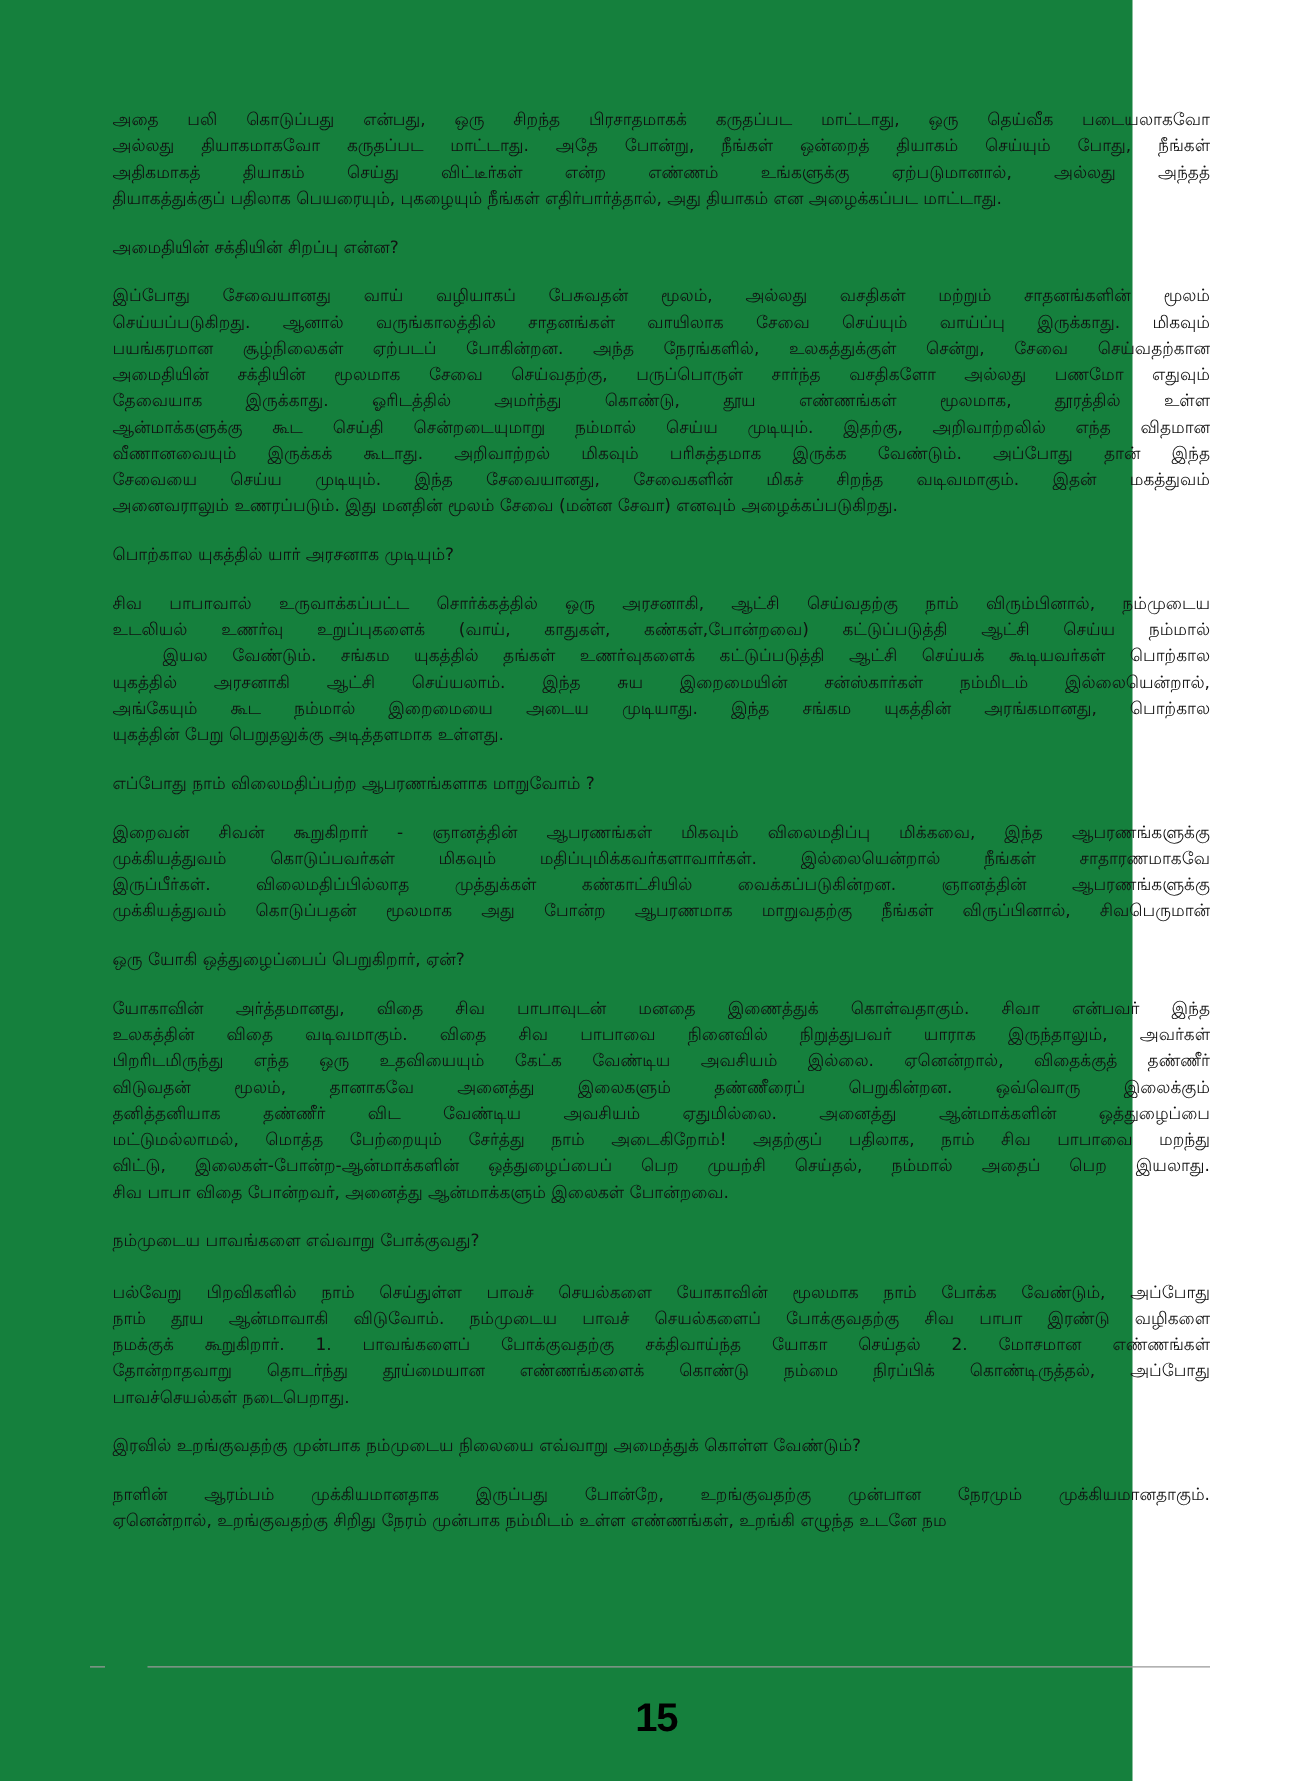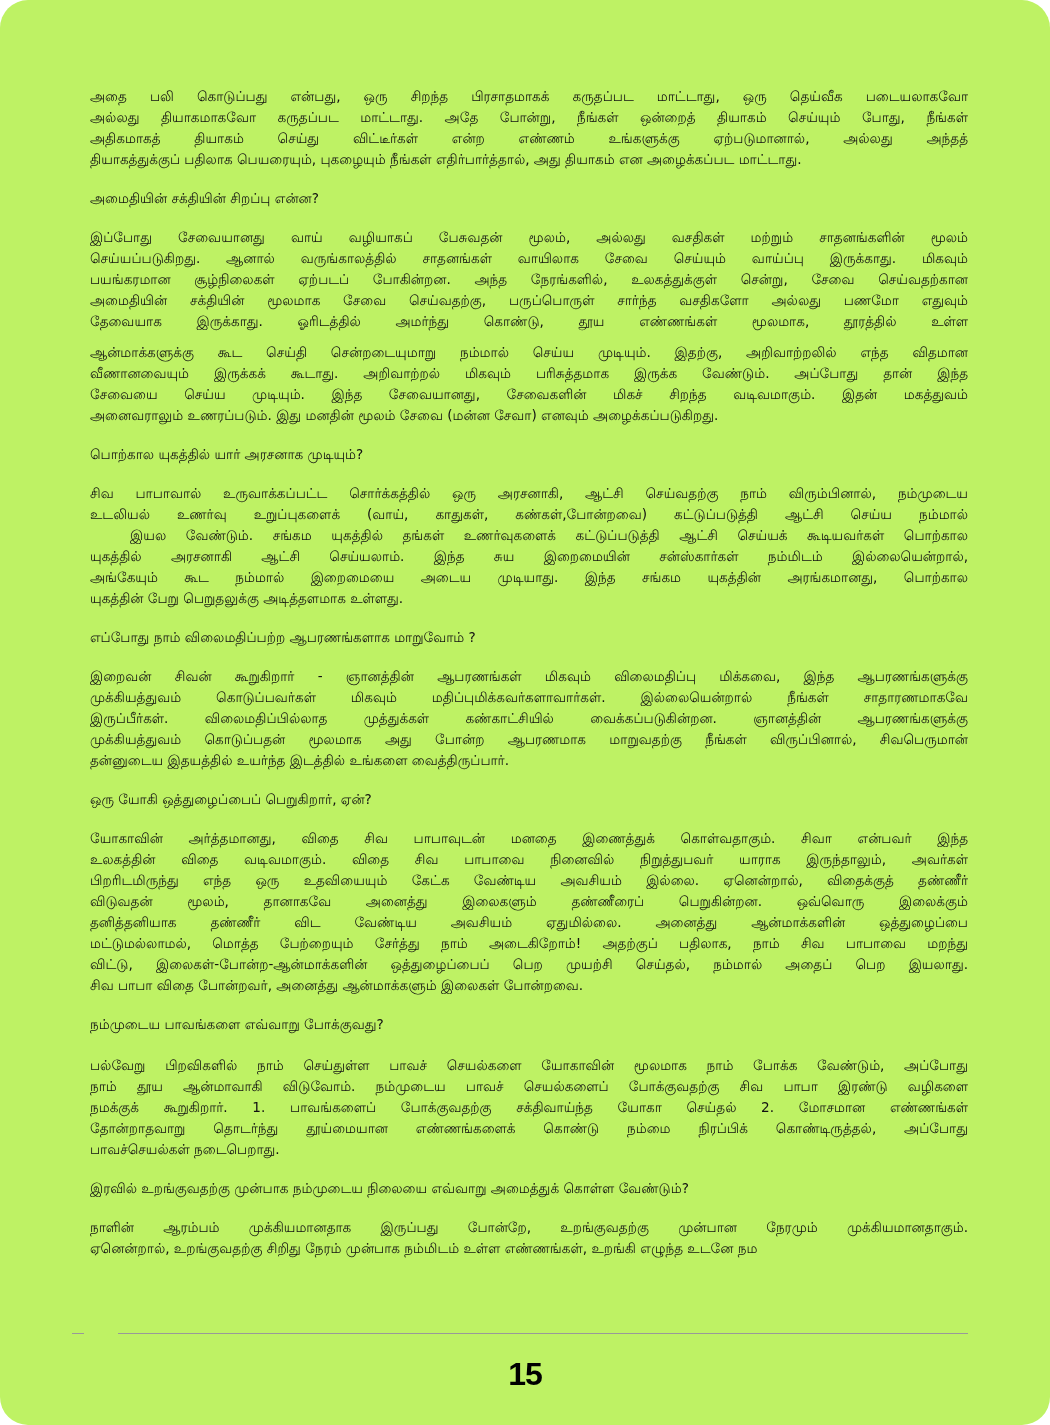--- a/index.html
+++ b/index.html
@@ -1,17 +1,17 @@
 <!DOCTYPE html>
 <html><head>
 <meta charset="utf-8">
 <style>
   html, body { margin: 0; padding: 0; background: #ffffff; }
   body { width: 1050px; height: 1425px; position: relative; overflow: hidden; }
-  .page { position: absolute; left: 0; top: 0; width: 1050px; height: 1425px; background: #bef264; border-radius: 28px; }
+  .page { position: absolute; left: 0; top: 0; width: 906px; height: 1425px; background: #15803d; }
   .content {
     position: absolute; left: 90px; top: 86px; width: 878px;
     font-family: "DejaVu Sans", sans-serif; font-size: 13.6px; line-height: 21px; color: #111;
   }
   .para { margin: 0 0 18px 0; text-align: justify; text-align-last: left; }
   .para .line { display: block; text-align: justify; text-align-last: justify; white-space: nowrap; overflow: hidden; }
   .para .line.last { text-align-last: left; }
   .heading { margin: 0 0 18px 0; font-size: 13.6px; }
   .footer-dash { position: absolute; left: 72px; top: 1333px; width: 12px; height: 1px; background: #999; }
   .footer-rule { position: absolute; left: 118px; top: 1333px; width: 850px; height: 1px; background: #999; }
@@ -31,41 +31,40 @@
         <span class="line" style="display: block; overflow: hidden;">அதிகமாகத் தியாகம் செய்து விட்டீர்கள் என்ற எண்ணம் உங்களுக்கு ஏற்படுமானால், அல்லது அந்தத்</span>
         <span class="line last" style="display: block; overflow: hidden;">தியாகத்துக்குப் பதிலாக பெயரையும், புகழையும் நீங்கள் எதிர்பார்த்தால், அது தியாகம் என அழைக்கப்பட மாட்டாது.</span>
       </div>
       <div class="heading">அமைதியின் சக்தியின் சிறப்பு என்ன?</div>
       <div class="para">
         <span class="line" style="display: block; overflow: hidden;">இப்போது சேவையானது வாய் வழியாகப் பேசுவதன் மூலம், அல்லது வசதிகள் மற்றும் சாதனங்களின் மூலம்</span>
         <span class="line" style="display: block; overflow: hidden;">செய்யப்படுகிறது. ஆனால் வருங்காலத்தில் சாதனங்கள் வாயிலாக சேவை செய்யும் வாய்ப்பு இருக்காது. மிகவும்</span>
         <span class="line" style="display: block; overflow: hidden;">பயங்கரமான சூழ்நிலைகள் ஏற்படப் போகின்றன. அந்த நேரங்களில், உலகத்துக்குள் சென்று, சேவை செய்வதற்கான</span>
         <span class="line" style="display: block; overflow: hidden;">அமைதியின் சக்தியின் மூலமாக சேவை செய்வதற்கு, பருப்பொருள் சார்ந்த வசதிகளோ அல்லது பணமோ எதுவும்</span>
         <span class="line" style="display: block; overflow: hidden;">தேவையாக இருக்காது. ஓரிடத்தில் அமர்ந்து கொண்டு, தூய எண்ணங்கள் மூலமாக, தூரத்தில் உள்ள</span>
-        <span class="line" style="display: block; overflow: hidden; margin-top: 10px;">ஆன்மாக்களுக்கு கூட செய்தி சென்றடையுமாறு நம்மால் செய்ய முடியும். இதற்கு, அறிவாற்றலில் எந்த விதமான</span>
+        <span class="line" style="display: block; overflow: hidden;">ஆன்மாக்களுக்கு கூட செய்தி சென்றடையுமாறு நம்மால் செய்ய முடியும். இதற்கு, அறிவாற்றலில் எந்த விதமான</span>
         <span class="line" style="display: block; overflow: hidden;">வீணானவையும் இருக்கக் கூடாது. அறிவாற்றல் மிகவும் பரிசுத்தமாக இருக்க வேண்டும். அப்போது தான் இந்த</span>
         <span class="line" style="display: block; overflow: hidden;">சேவையை செய்ய முடியும். இந்த சேவையானது, சேவைகளின் மிகச் சிறந்த வடிவமாகும். இதன் மகத்துவம்</span>
         <span class="line last" style="display: block; overflow: hidden;">அனைவராலும் உணரப்படும். இது மனதின் மூலம் சேவை (மன்ன சேவா) எனவும் அழைக்கப்படுகிறது.</span>
       </div>
       <div class="heading">பொற்கால யுகத்தில் யார் அரசனாக முடியும்?</div>
       <div class="para">
         <span class="line" style="display: block; overflow: hidden;">சிவ பாபாவால் உருவாக்கப்பட்ட சொர்க்கத்தில் ஒரு அரசனாகி, ஆட்சி செய்வதற்கு நாம் விரும்பினால், நம்முடைய</span>
         <span class="line" style="display: block; overflow: hidden;">உடலியல் உணர்வு உறுப்புகளைக் (வாய், காதுகள், கண்கள்,போன்றவை) கட்டுப்படுத்தி ஆட்சி செய்ய நம்மால்</span>
         <span class="line" style="display: block; overflow: hidden; margin-left: 40px;">இயல வேண்டும். சங்கம யுகத்தில் தங்கள் உணர்வுகளைக் கட்டுப்படுத்தி ஆட்சி செய்யக் கூடியவர்கள் பொற்கால</span>
         <span class="line" style="display: block; overflow: hidden;">யுகத்தில் அரசனாகி ஆட்சி செய்யலாம். இந்த சுய இறைமையின் சன்ஸ்கார்கள் நம்மிடம் இல்லையென்றால்,</span>
         <span class="line" style="display: block; overflow: hidden;">அங்கேயும் கூட நம்மால் இறைமையை அடைய முடியாது. இந்த சங்கம யுகத்தின் அரங்கமானது, பொற்கால</span>
         <span class="line last" style="display: block; overflow: hidden;">யுகத்தின் பேறு பெறுதலுக்கு அடித்தளமாக உள்ளது.</span>
       </div>
       <div class="heading">எப்போது நாம் விலைமதிப்பற்ற ஆபரணங்களாக மாறுவோம் ?</div>
       <div class="para">
         <span class="line" style="display: block; overflow: hidden;">இறைவன் சிவன் கூறுகிறார் - ஞானத்தின் ஆபரணங்கள் மிகவும் விலைமதிப்பு மிக்கவை, இந்த ஆபரணங்களுக்கு</span>
         <span class="line" style="display: block; overflow: hidden;">முக்கியத்துவம் கொடுப்பவர்கள் மிகவும் மதிப்புமிக்கவர்களாவார்கள். இல்லையென்றால் நீங்கள் சாதாரணமாகவே</span>
         <span class="line" style="display: block; overflow: hidden;">இருப்பீர்கள். விலைமதிப்பில்லாத முத்துக்கள் கண்காட்சியில் வைக்கப்படுகின்றன. ஞானத்தின் ஆபரணங்களுக்கு</span>
         <span class="line" style="display: block; overflow: hidden;">முக்கியத்துவம் கொடுப்பதன் மூலமாக அது போன்ற ஆபரணமாக மாறுவதற்கு நீங்கள் விருப்பினால், சிவபெருமான்</span>
-        <span class="line last" style="display: block; overflow: hidden;">தன்னுடைய இதயத்தில் உயர்ந்த இடத்தில் உங்களை வைத்திருப்பார்.</span>
       </div>
       <div class="heading">ஒரு யோகி ஒத்துழைப்பைப் பெறுகிறார், ஏன்?</div>
       <div class="para">
         <span class="line" style="display: block; overflow: hidden;">யோகாவின் அர்த்தமானது, விதை சிவ பாபாவுடன் மனதை இணைத்துக் கொள்வதாகும். சிவா என்பவர் இந்த</span>
         <span class="line" style="display: block; overflow: hidden;">உலகத்தின் விதை வடிவமாகும். விதை சிவ பாபாவை நினைவில் நிறுத்துபவர் யாராக இருந்தாலும், அவர்கள்</span>
         <span class="line" style="display: block; overflow: hidden;">பிறரிடமிருந்து எந்த ஒரு உதவியையும் கேட்க வேண்டிய அவசியம் இல்லை. ஏனென்றால், விதைக்குத் தண்ணீர்</span>
         <span class="line" style="display: block; overflow: hidden;">விடுவதன் மூலம், தானாகவே அனைத்து இலைகளும் தண்ணீரைப் பெறுகின்றன. ஒவ்வொரு இலைக்கும்</span>
         <span class="line" style="display: block; overflow: hidden;">தனித்தனியாக தண்ணீர் விட வேண்டிய அவசியம் ஏதுமில்லை. அனைத்து ஆன்மாக்களின் ஒத்துழைப்பை</span>
         <span class="line" style="display: block; overflow: hidden;">மட்டுமல்லாமல், மொத்த பேற்றையும் சேர்த்து நாம் அடைகிறோம்! அதற்குப் பதிலாக, நாம் சிவ பாபாவை மறந்து</span>
         <span class="line" style="display: block; overflow: hidden;">விட்டு, இலைகள்-போன்ற-ஆன்மாக்களின் ஒத்துழைப்பைப் பெற முயற்சி செய்தல், நம்மால் அதைப் பெற இயலாது.</span>

